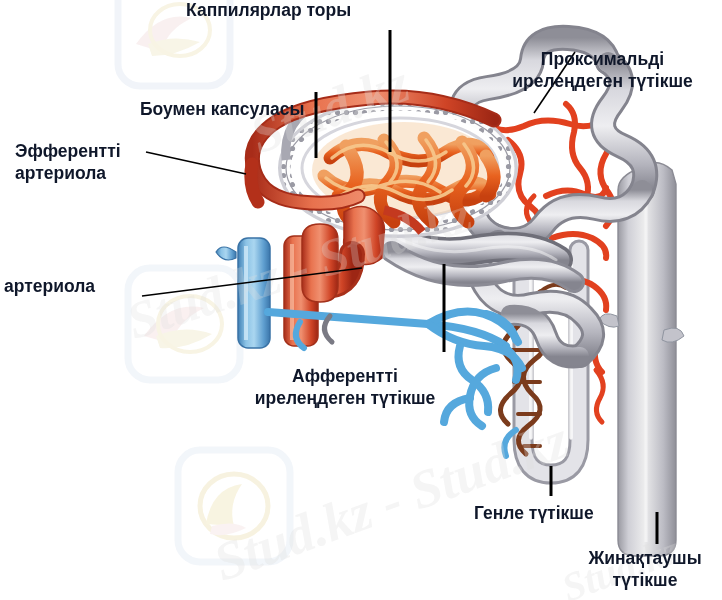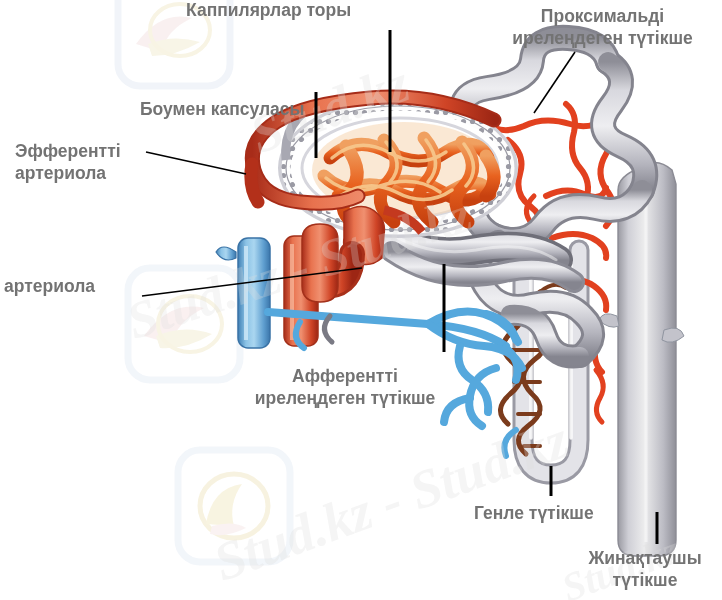--- a/index.html
+++ b/index.html
@@ -22,21 +22,21 @@
     white-space: nowrap;
     user-select: none;
     pointer-events: none;
   }
   .wm-logo {
     position: absolute;
     pointer-events: none;
   }
   .label {
     position: absolute;
-    color: #737373;
+    color: #0f172a;
     font-weight: bold;
     font-size: 17.5px;
     line-height: 22px;
     white-space: pre;
     letter-spacing: 0px;
   }
   .label.ctr { text-align: center; }
   #art { position: absolute; left: 0; top: 0; }
   #leaders { position: absolute; left: 0; top: 0; }
 </style>
@@ -278,21 +278,21 @@
       <polyline points="146,152 246,174"></polyline>
       <polyline points="142,296 362,268"></polyline>
     </g>
   </svg>
 
   <div class="label" style="left:186px; top:-1px;">Каппилярлар торы</div>
 
   <div class="label" style="left:140px; top:58px;margin-top:40px;">Боумен капсуласы</div>
 
   <div style="position:absolute; left:483px; top:5px; width:239px;">
-    <div class="label ctr" style="position:static;">Проксимальді</div>
+    <div class="label ctr" style="position:static;margin-top:43px;">Проксимальді</div>
     <div class="label ctr" style="position:static;">ирелеңдеген түтікше</div>
   </div>
 
   <div style="position:absolute; left:4px; top:140px;margin-left:11px;">
     <div class="label" style="position:static;">Эфферентті</div>
     <div class="label" style="position:static;">артериола</div>
   </div>
 
   <div style="position:absolute; left:4px; top:275px;">
     <div class="label" style="position:static;">артериола</div>

